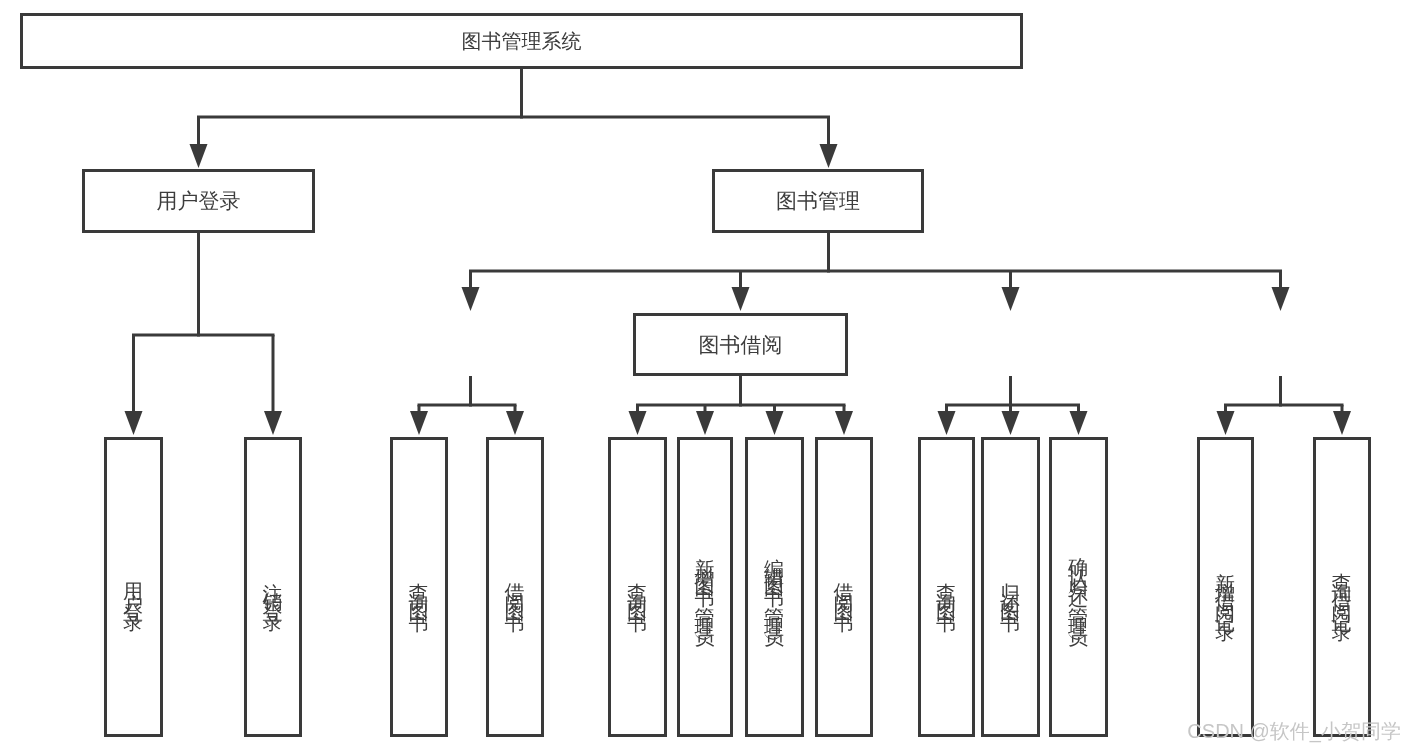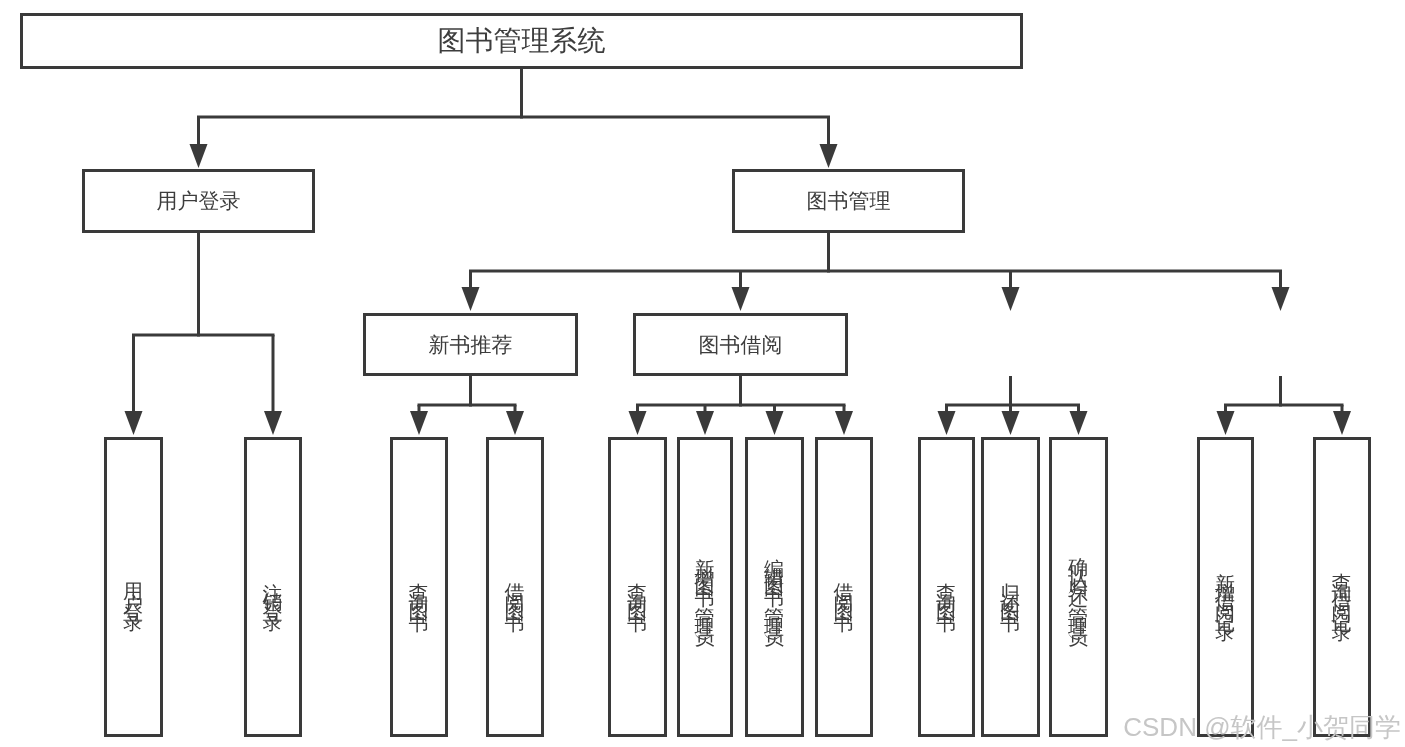--- a/index.html
+++ b/index.html
@@ -24,35 +24,35 @@
   .node {
     position: absolute;
     box-sizing: border-box;
     border: 3px solid var(--line, #3a3a3a);
     background: #ffffff;
     display: flex;
     align-items: center;
     justify-content: center;
     text-align: center;
   }
-  .node.root-node  { font-size: 28px; }
+  .node.root-node  { font-size: 20px; }
   .node.h-node     { font-size: 21px; }
   .node.leaf-node  { font-size: 20px; }
   .leaf-node .vtext {
     writing-mode: vertical-rl;
     text-orientation: mixed;
     letter-spacing: 10px;
     line-height: 1;
     white-space: nowrap;
   }
   .watermark {
     position: absolute;
     right: 4px;
     bottom: 2px;
-    font-size: 26px;
+    font-size: 20px;
     color: var(--wm, #c6c6c6);
     white-space: nowrap;
     z-index: 5;
   }
 </style>
 </head>
 <body>
 
 <div class="stage">
 
@@ -121,23 +121,22 @@
       <line x1="1225.5" y1="405" x2="1225.5" y2="413"></line>
       <line x1="1342" y1="405" x2="1342" y2="413"></line>
       <polygon points="1216.5,411 1234.5,411 1225.5,435"></polygon>
       <polygon points="1333,411 1351,411 1342,435"></polygon>
     </g>
   </svg>
 
   <div class="node root-node" style="left:20px; top:13px; width:1003px; height:56px;">图书管理系统</div>
 
   <div class="node h-node" style="left:82px; top:169px; width:233px; height:64px;">用户登录</div>
-  <div class="node h-node" style="left:732px; top:169px; width:233px; height:64px;">图书管理</div>
+  <div class="node h-node" style="left:712px; top:169px; width:212px; height:64px;">图书管理</div>
 
-  <div class="node h-node" style="left:363px; top:313px; width:215px; height:63px;">新书推荐</div>
   <div class="node h-node" style="left:633px; top:313px; width:215px; height:63px;">图书借阅</div>
 
   <div class="node leaf-node" style="left:104px; top:437px; width:59px; height:300px;">
     <span class="vtext">用户登录</span>
   </div>
   <div class="node leaf-node" style="left:244px; top:437px; width:58px; height:300px;">
     <span class="vtext">注销登录</span>
   </div>
 
   <div class="node leaf-node" style="left:390px; top:437px; width:58px; height:300px;">

